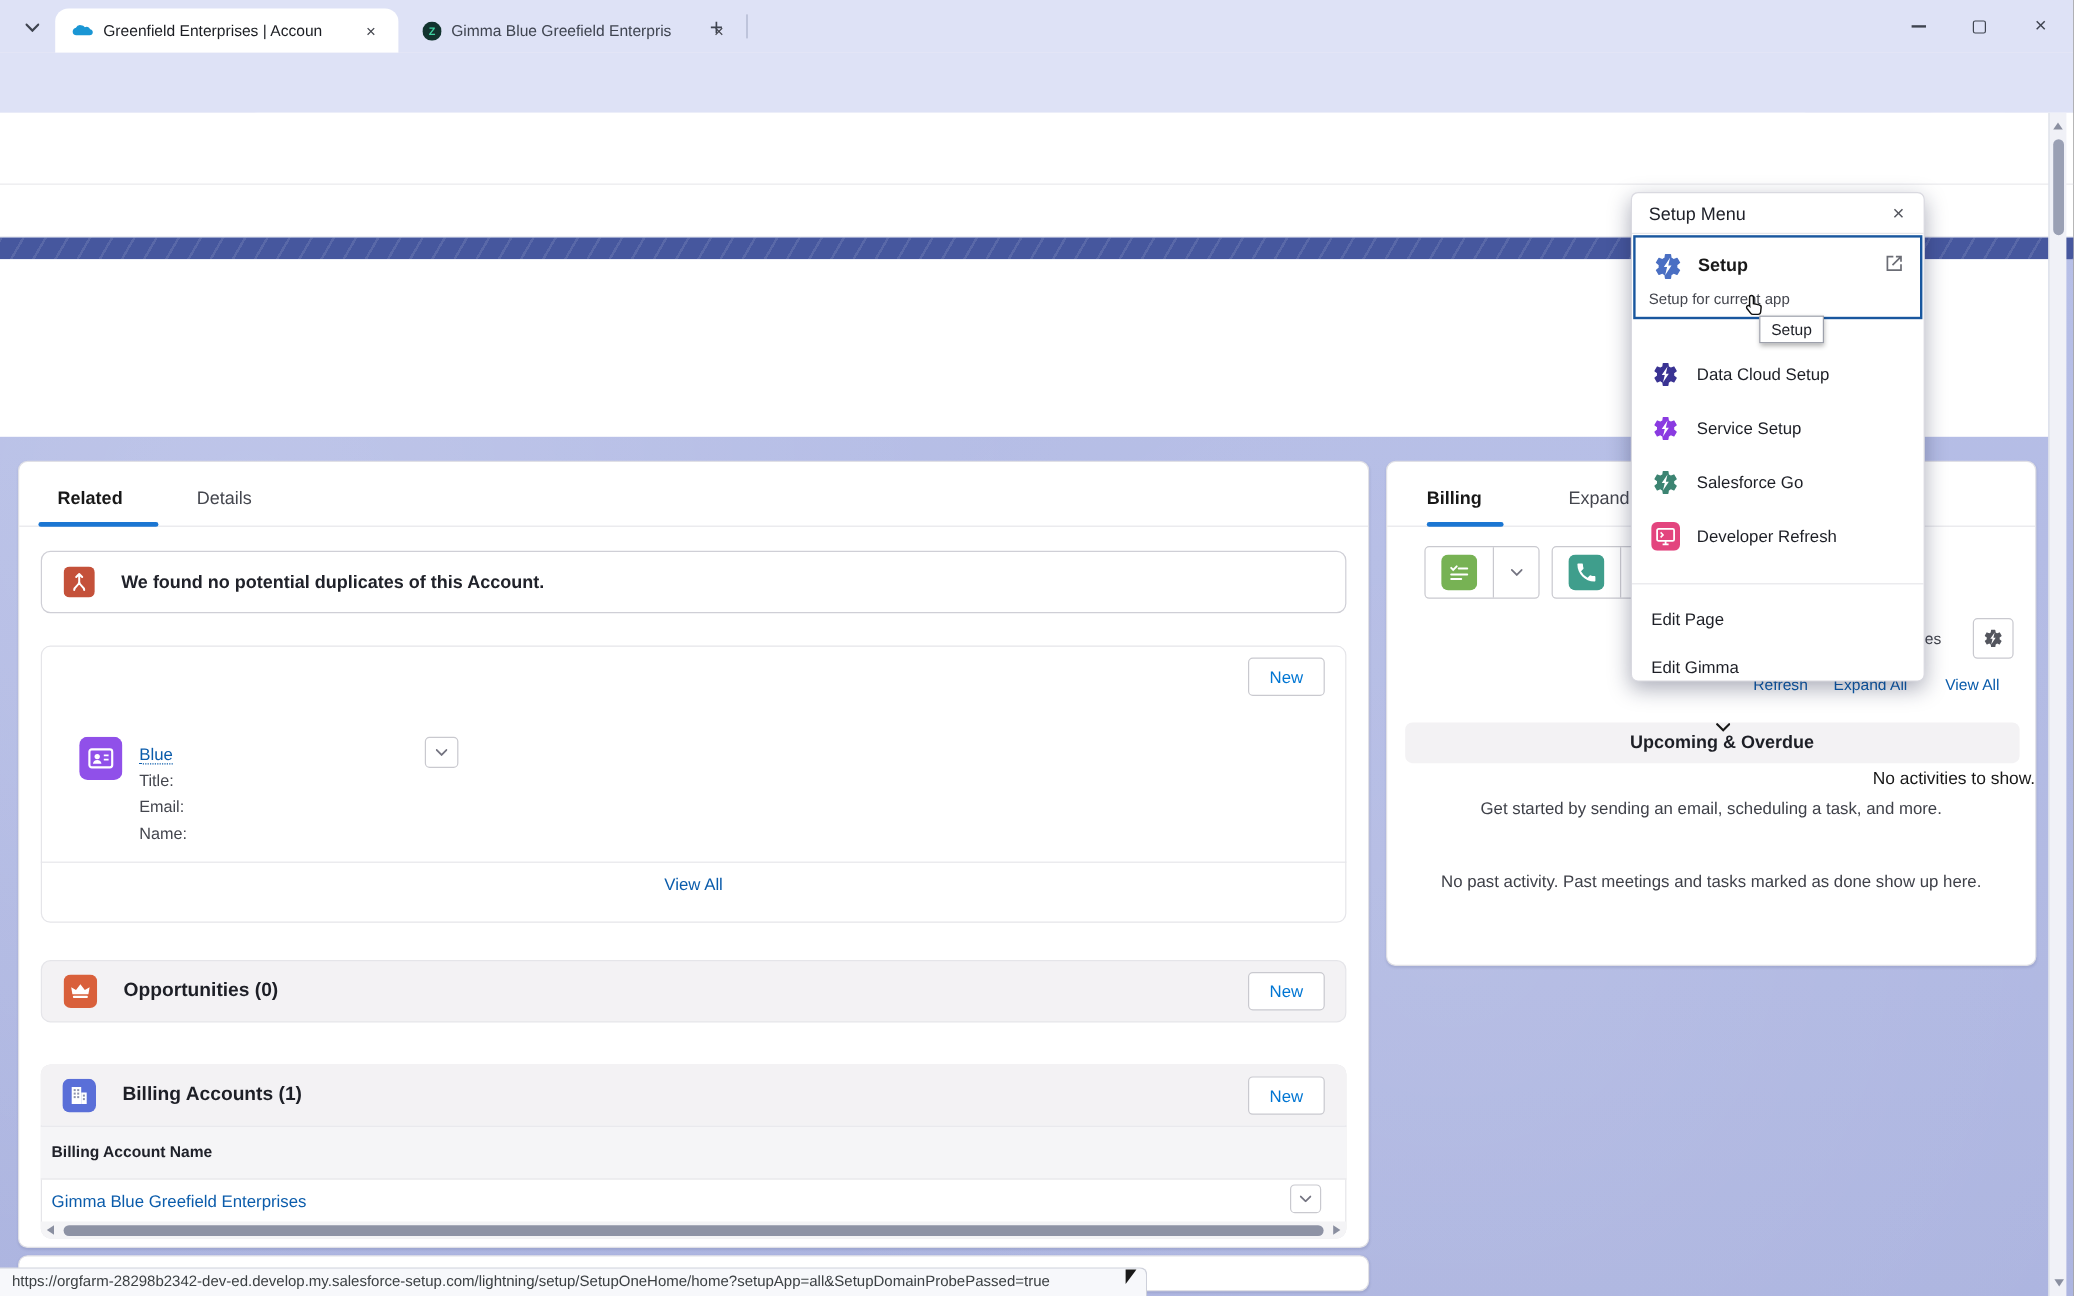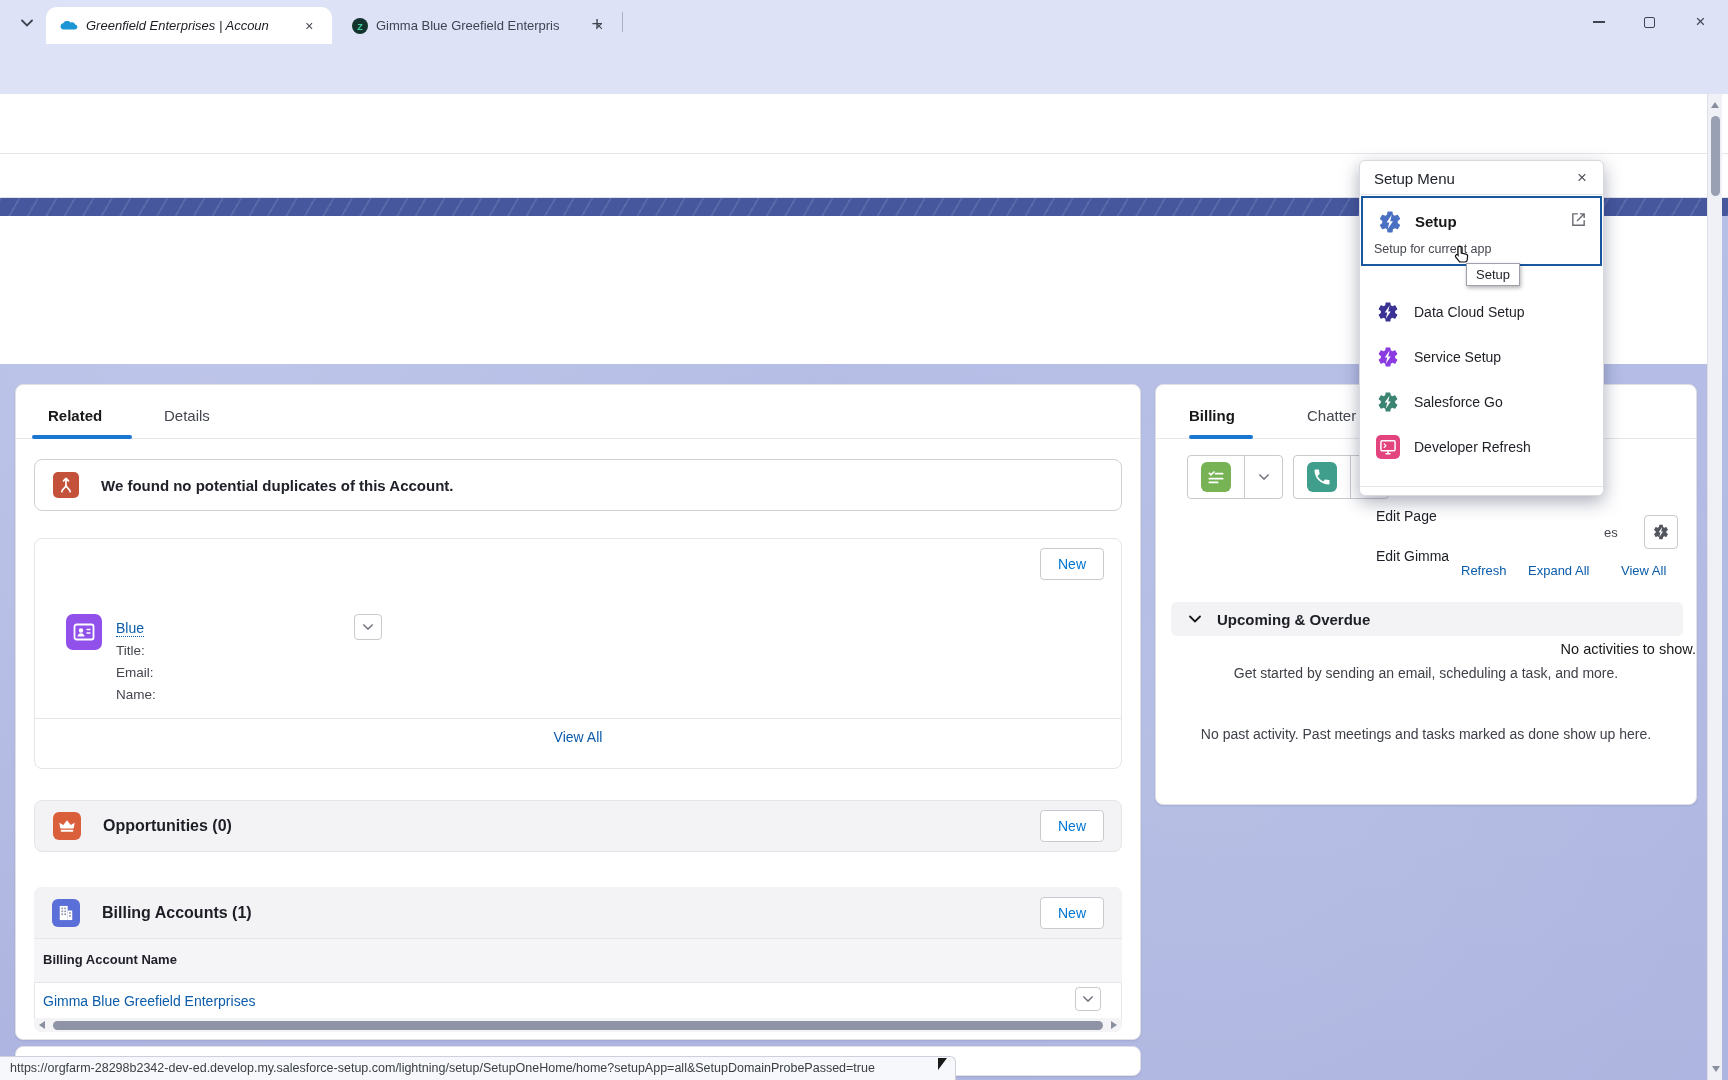--- a/index.html
+++ b/index.html
@@ -42,21 +42,21 @@
   .fieldlbl{position:absolute;top:305px;font-size:13px;color:#5a5c63;}
   .seclink{color:#0b5cab;text-decoration:none;}
   .band{position:absolute;background:#f3f2f4;border-radius:8px;display:flex;align-items:center;}
   .band .t{font-size:16px;font-weight:bold;color:#1d1f26;margin-left:22px;}
   .sq28{width:28px;height:28px;margin-left:18px;flex:none;}
   .secbox{position:absolute;border:1px solid #e5e5e9;border-radius:8px;}
   .ddbtn{position:absolute;border:1px solid #c9c9cf;border-radius:4px;background:#fff;display:flex;align-items:center;justify-content:center;color:#747481;}
   .lnk{color:#0b5cab;font-size:13px;position:absolute;}
   .hr{position:absolute;height:1px;background:#e6e6ea;left:0;width:100%;}
   
-  .setupmenu{position:absolute;left:1359px;top:160px;width:245px;height:336px;background:#fff;border:1px solid #d9d9e0;border-radius:6px;box-shadow:0 6px 18px rgba(20,25,60,.35);z-index:40;}
+  .setupmenu{position:absolute;left:1359px;top:160px;width:245px;height:408px;background:#fff;border:1px solid #d9d9e0;border-radius:6px;box-shadow:0 6px 18px rgba(20,25,60,.35);z-index:40;}
   .sm-item{position:absolute;left:0;width:100%;height:45px;display:flex;align-items:center;padding:0 16px;gap:14px;font-size:14px;color:#1d1f26;}
   .tooltip{position:absolute;left:1466px;top:263px;background:#fff;border:1px solid #9da0ab;box-shadow:1px 2px 4px rgba(0,0,0,.3);padding:3px 9px;font-size:13px;color:#1d1f26;z-index:60;}
   
   .vscroll{position:absolute;left:1707px;top:94px;width:15px;height:986px;background:#f0f1f7;border-left:1px solid #dcdfe8;z-index:30;}
   .tri-up{width:0;height:0;border-left:4px solid transparent;border-right:4px solid transparent;border-bottom:6px solid #8a8fa0;}
   .tri-dn{width:0;height:0;border-left:4px solid transparent;border-right:4px solid transparent;border-top:6px solid #8a8fa0;}
   .tri-l{width:0;height:0;border-top:4px solid transparent;border-bottom:4px solid transparent;border-right:6px solid #8a8fa0;}
   .tri-r{width:0;height:0;border-top:4px solid transparent;border-bottom:4px solid transparent;border-left:6px solid #8a8fa0;}
   .statusbar{position:absolute;left:0;top:1056px;width:956px;height:24px;background:#f7f8fb;border-top:1px solid #cdd0da;border-right:1px solid #cdd0da;border-top-right-radius:6px;font-size:12.5px;color:#3c4043;line-height:23px;padding-left:10px;white-space:nowrap;overflow:hidden;z-index:70;}
 </style>
@@ -183,21 +183,21 @@
 </svg>
 
 <div class="screen">
 
   <div class="tabbar">
     <div class="abs cbtn" style="left:14px;top:10px;width:26px;height:26px;">
       <svg width="12" height="8" style="color:#3f4450">
           <use href="#i-chev"></use>
         </svg>
     </div>
-    <div class="tab active" style="left:46px;width:286px;font-style:italic;">
+    <div class="tab active" style="left:46px;width:286px;">
       <svg width="18" height="13" style="color:#1a96d4">
           <use href="#i-cloud" width="18" height="13"></use>
         </svg>
       <span class="ttl">Greenfield Enterprises | Accoun</span>
       <span class="tclose">×</span>
     </div>
     <div class="tab" style="left:338px;width:280px;">
       <svg width="16" height="16" viewBox="0 0 16 16">
           <circle cx="8" cy="8" r="8" fill="#12332e"></circle>
           <text x="8" y="11.5" text-anchor="middle" font-size="9" font-weight="bold" fill="#3fd0a0">Z</text>
@@ -449,21 +449,21 @@
       <div class="tri-l" style="margin-left:5px;"></div>
       <div style="flex:1;height:9px;margin:0 8px;background:#8e93a5;border-radius:5px;"></div>
       <div class="tri-r" style="margin-right:5px;"></div>
     </div>
   </div>
 
   <div class="card" style="left:15px;top:1046px;width:1126px;height:30px;"></div>
 
   <div class="card" style="left:1155px;top:384px;width:542px;height:421px;">
     <div class="abs" style="left:33px;top:22px;font-size:15px;font-weight:bold;color:#181818;">Billing</div>
-    <div class="abs" style="left:151px;top:22px;font-size:15px;color:#44464e;">Chatter</div>
+    <div class="abs" style="left:151px;top:22px;font-size:15px;color:#44464e;">Expand</div>
     <div class="hr" style="top:53px;"></div>
     <div class="abs" style="left:33px;top:50px;width:64px;height:4px;background:#1b76d2;border-radius:2px;"></div>
 
     <div class="abs" style="left:31px;top:70px;width:96px;height:44px;border:1px solid #c9c9cf;border-radius:4px;display:flex;">
       <div class="cbtn" style="width:57px;border-right:1px solid #c9c9cf;">
         <svg width="30" height="30" color="#77b254">
             <rect width="30" height="30" rx="6" fill="currentColor"></rect>
             <use href="#i-tasklist" x="5" y="5" width="20" height="20"></use>
           </svg>
       </div>
@@ -488,21 +488,21 @@
     </div>
     <div class="abs" style="left:448px;top:140px;font-size:13px;color:#44464e;">es</div>
     <div class="btn" style="left:488px;top:130px;width:34px;height:34px;">
         <svg width="18" height="18" style="color:#54565e">
           <use href="#i-gearbolt"></use>
         </svg>
       </div>
     <a class="lnk" style="left:305px;top:178px;">Refresh</a>
     <a class="lnk" style="left:372px;top:178px;">Expand All</a>
     <a class="lnk" style="left:465px;top:178px;">View All</a>
-    <div class="band" style="left:15px;top:217px;width:512px;height:34px;border-radius:6px;">
+    <div class="band" style="left:15px;top:217px;width:512px;height:34px;border-radius:6px;flex-direction:column;">
       <svg style="margin-left:18px;color:#181818;" width="12" height="8">
           <use href="#i-chev"></use>
         </svg>
       <span style="margin-left:16px;font-size:15px;font-weight:bold;color:#1d1f26;">Upcoming &amp; Overdue</span>
     </div>
     <div class="abs" style="left:0;top:256px;width:100%;text-align:right;font-size:14.5px;color:#181818;">No activities to show.</div>
     <div class="abs" style="left:0;top:341px;width:100%;text-align:center;font-size:14px;color:#3f4149;">No past activity. Past meetings and tasks marked as done show up here.</div>
     <div class="abs" style="left:0;top:280px;width:100%;text-align:center;font-size:14px;color:#3f4149;">Get started by sending an email, scheduling a task, and more.</div>
   </div>
 

